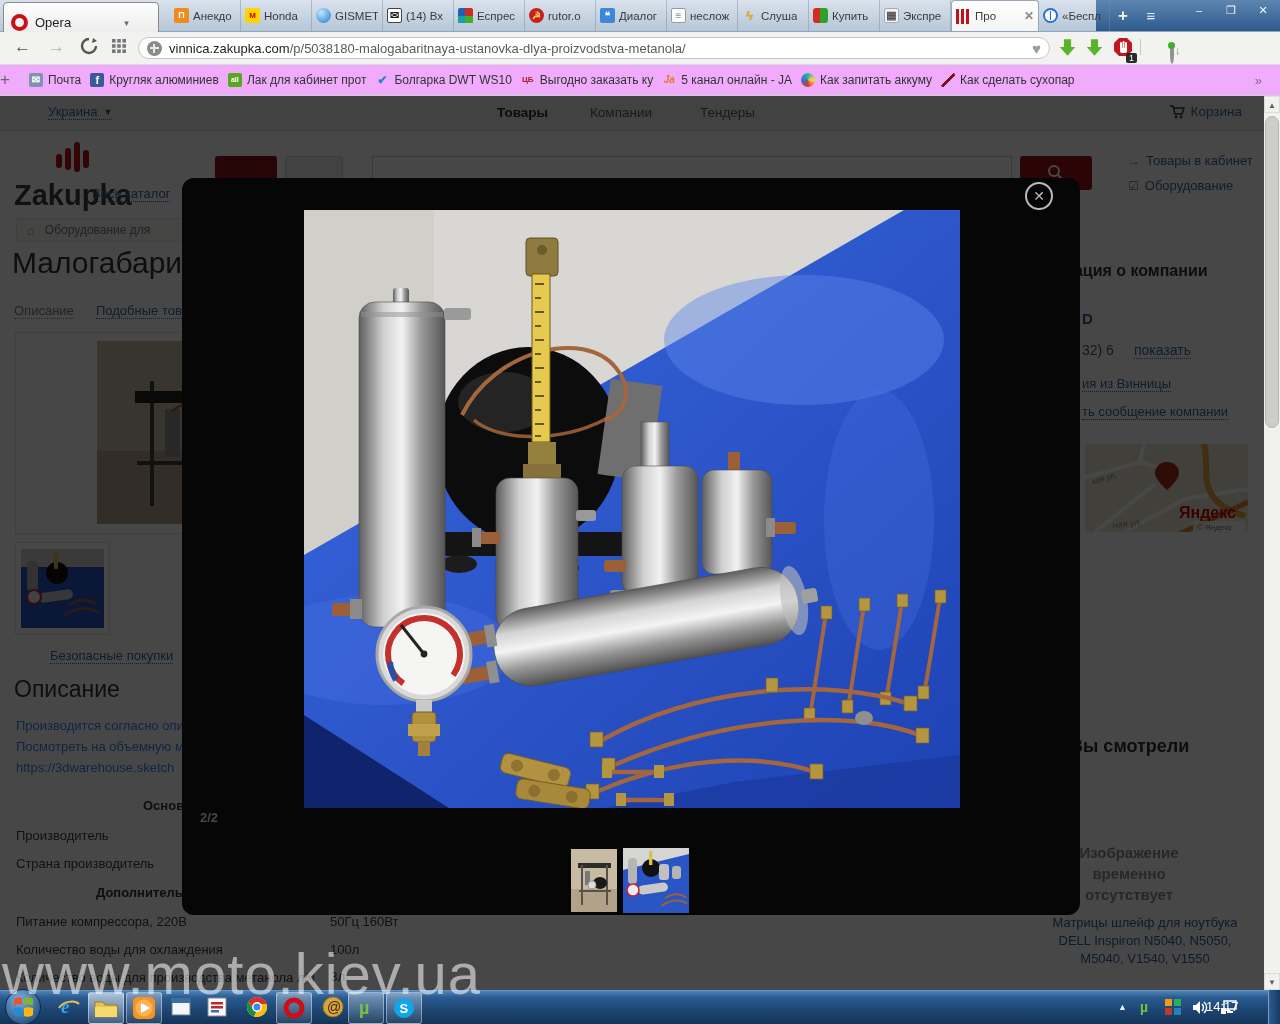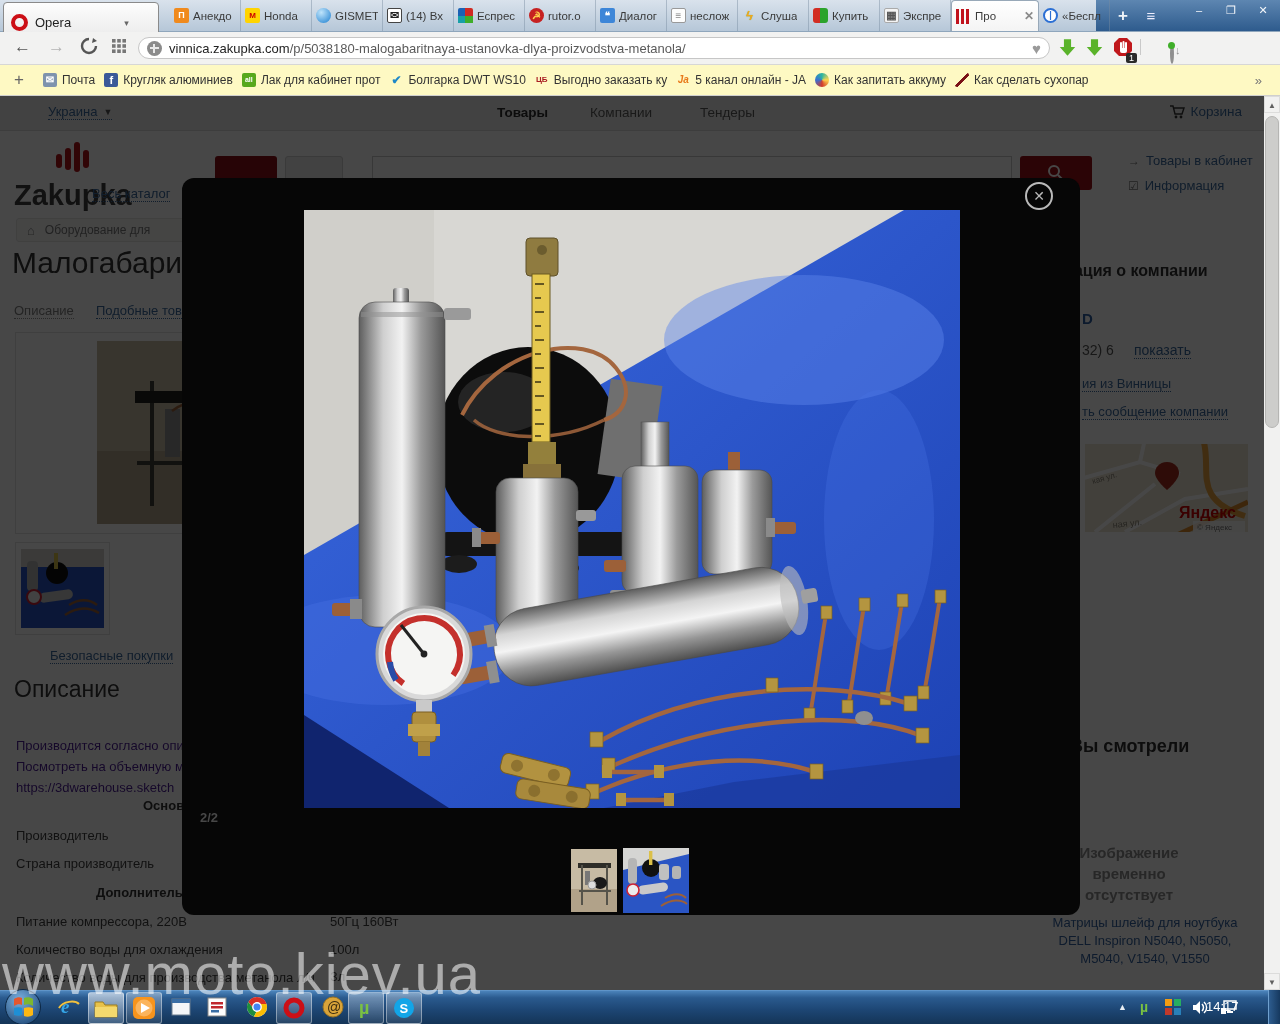--- a/index.html
+++ b/index.html
@@ -61,22 +61,22 @@
   #url-text .path{color:#5a5a5a;}
   #url-heart{color:#9a9a9a;font-size:15px;margin-left:auto;}
   .dl-arrow{fill:#5ab32a;}
   #stop-hand{position:relative;}
   #stop-hand .b1{position:absolute;right:-4px;bottom:-3px;background:#2a2a2a;color:#fff;font-size:9px;
     padding:0 3px;border-radius:2px;}
   #dl-circle{width:18px;height:18px;border:2px solid #8f8f8f;border-radius:50%;box-sizing:border-box;position:relative;}
   #dl-circle::before{content:"↓";position:absolute;left:3px;top:-1px;font-size:11px;color:#8f8f8f;font-weight:bold;}
   #dl-circle::after{content:"";position:absolute;right:-3px;top:-3px;width:7px;height:7px;border-radius:50%;background:#3fae2a;}
   
-  #bookmarksbar{left:0;top:65px;width:1280px;height:31px;background:#fef9c3;border-bottom:1px solid #cfcfce;
-    display:flex;align-items:center;gap:9px;padding-left:14px;box-sizing:border-box;}
+  #bookmarksbar{left:0;top:65px;width:1280px;height:31px;background:#f0abfc;border-bottom:1px solid #cfcfce;
+    display:flex;align-items:center;gap:9px;box-sizing:border-box;}
   .bm{display:flex;align-items:center;gap:5px;font-size:12px;color:#333;white-space:nowrap;}
   .bm-plus{color:#666;font-size:17px;margin-right:10px;}
   .bm-plus::before{content:"+";}
   .bmi{width:14px;height:14px;min-width:14px;border-radius:2px;font:bold 8px/14px "Liberation Sans",sans-serif;
     text-align:center;color:#fff;display:inline-block;}
   .bmi-mail{background:#7e93ad;} .bmi-mail::before{content:"✉";font-size:10px;}
   .bmi-fb{background:#3b5998;} .bmi-fb::before{content:"f";font-size:11px;}
   .bmi-all{background:#57a81c;} .bmi-all::before{content:"all";font-size:7px;}
   .bmi-dwt{background:transparent;} .bmi-dwt::before{content:"✔";color:#1e88c7;font-size:12px;}
   .bmi-sale{background:transparent;} .bmi-sale::before{content:"ЦБ";color:#a81d22;font-size:8px;}
@@ -111,21 +111,21 @@
     border-radius:3px;display:flex;align-items:center;gap:10px;padding-left:10px;box-sizing:border-box;
     font-size:12px;color:#7a7a7a;}
   #breadcrumb .home{color:#8a8a8a;font-size:13px;}
   #prod-title{left:12px;top:150px;font-size:30px;color:#333;white-space:nowrap;width:1100px;}
   #ptab1{left:14px;top:207px;font-size:13px;color:#808080;border-bottom:1px dotted #909090;}
   #ptab2{left:96px;top:207px;font-size:13px;}
   #bigcard{left:15px;top:236px;width:320px;height:202px;border:1px solid #e2e2e1;box-sizing:border-box;}
   #smallcard{left:15px;top:446px;width:95px;height:93px;border:1px solid #e2e2e1;box-sizing:border-box;}
   #safelink{left:50px;top:552px;font-size:13px;}
   #desc-h{left:14px;top:580px;font-size:23px;color:#333;}
-  .descline{left:16px;font-size:13px;color:#4c1d95;margin-top:20px;}
+  .descline{left:16px;font-size:13px;color:#3b82f6;}
   .spec-h{font-size:13px;font-weight:bold;color:#333;}
   .spec-label{left:16px;font-size:13px;color:#3f3f3f;}
   .spec-value{left:330px;font-size:13px;color:#3f3f3f;}
   
   #company-h{left:1008px;top:166px;font-size:16px;font-weight:bold;color:#2f2f2f;white-space:nowrap;}
   #company-name{left:1082px;top:214px;font-size:15px;font-weight:bold;color:#2e5fa3;}
   #phone-line{left:1082px;top:246px;font-size:14px;color:#555;display:flex;gap:20px;}
   #city-link{left:1082px;top:280px;font-size:13px;}
   #msg-link{left:1082px;top:308px;font-size:13px;}
   #map{left:1085px;top:348px;width:163px;height:88px;}
@@ -369,21 +369,21 @@
           <circle cx="7" cy="7" r="5" fill="none" stroke="#fff" stroke-width="2"></circle>
           <line x1="11" y1="11" x2="16" y2="16" stroke="#fff" stroke-width="2"></line>
         </svg>
     </div>
     <span class="abs loginline" style="top:57px;">
         <span class="ic">→</span>
         <span class="blue-dotted" style="border-bottom:none;">Товары в кабинет</span>
       </span>
     <span class="abs loginline" style="top:82px;">
         <span class="ic">☑</span>
-        <span class="blue-dotted" style="border-bottom:none;">Информация</span>
+        <span class="blue-dotted" style="border-bottom:none;">Оборудование</span>
       </span>
 
     <div class="abs" id="breadcrumb">
       <span class="home">⌂</span>
       <span>Оборудование для</span>
     </div>
     <div class="abs" id="prod-title">Малогабаритная установка для производства метанола</div>
     <span class="abs" id="ptab1">Описание</span>
     <span class="abs blue-dotted" id="ptab2">Подобные товары</span>
 

